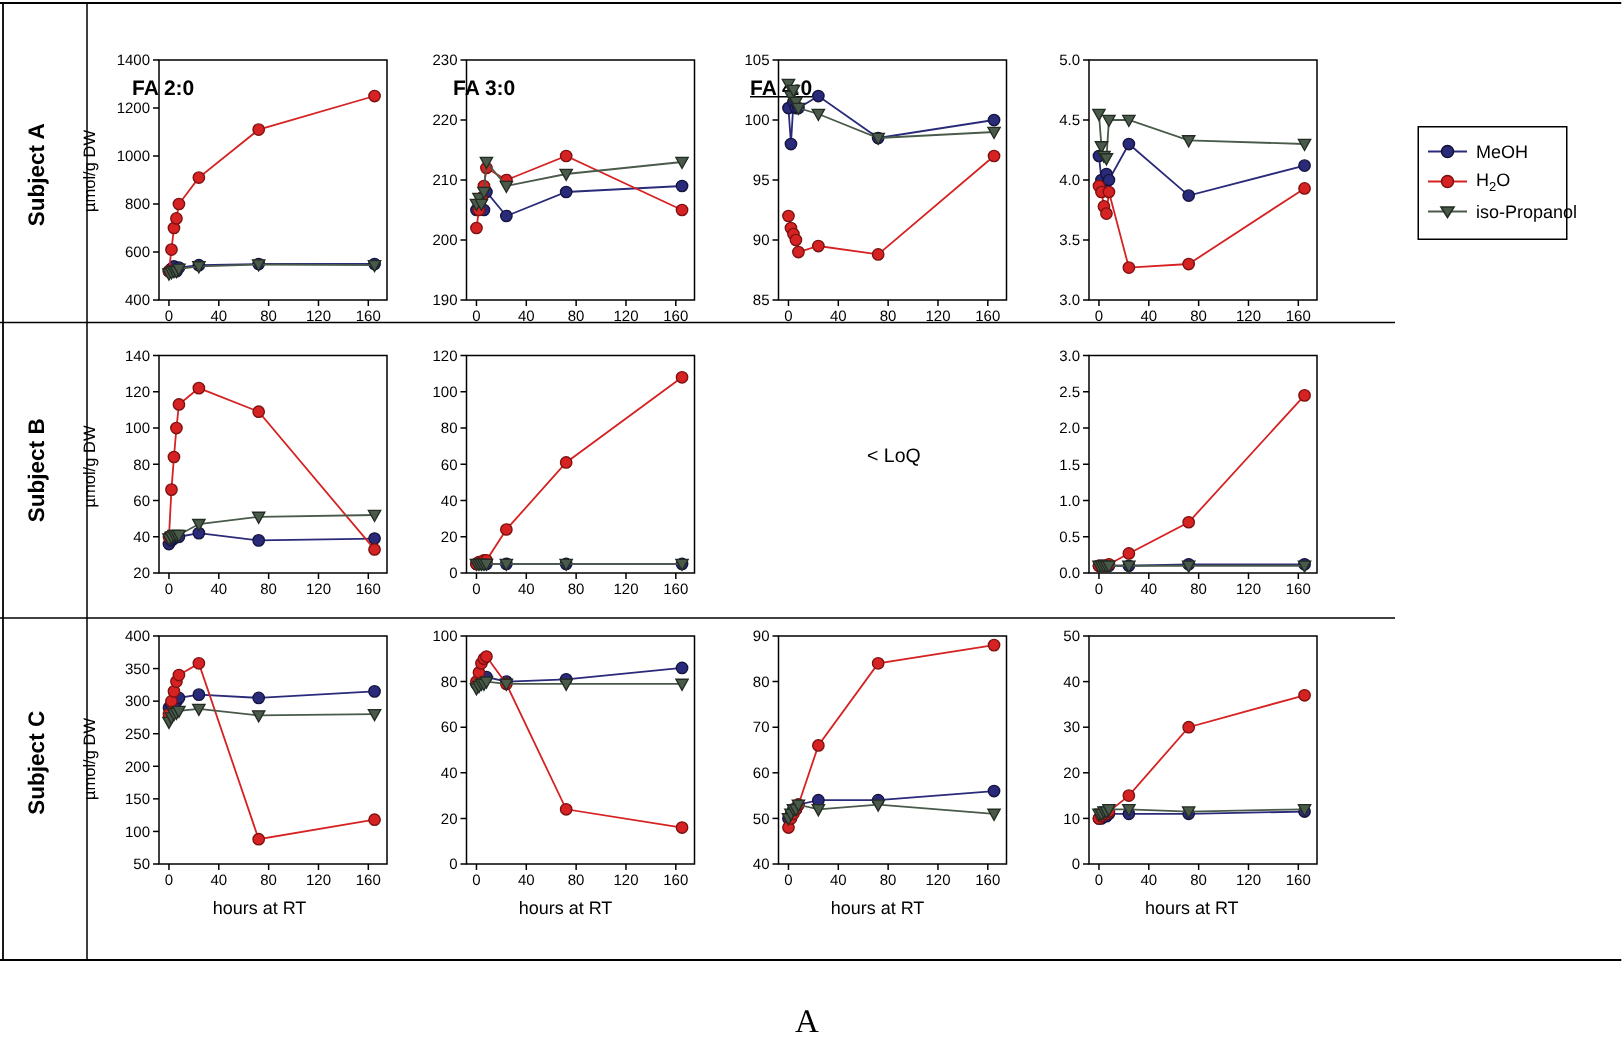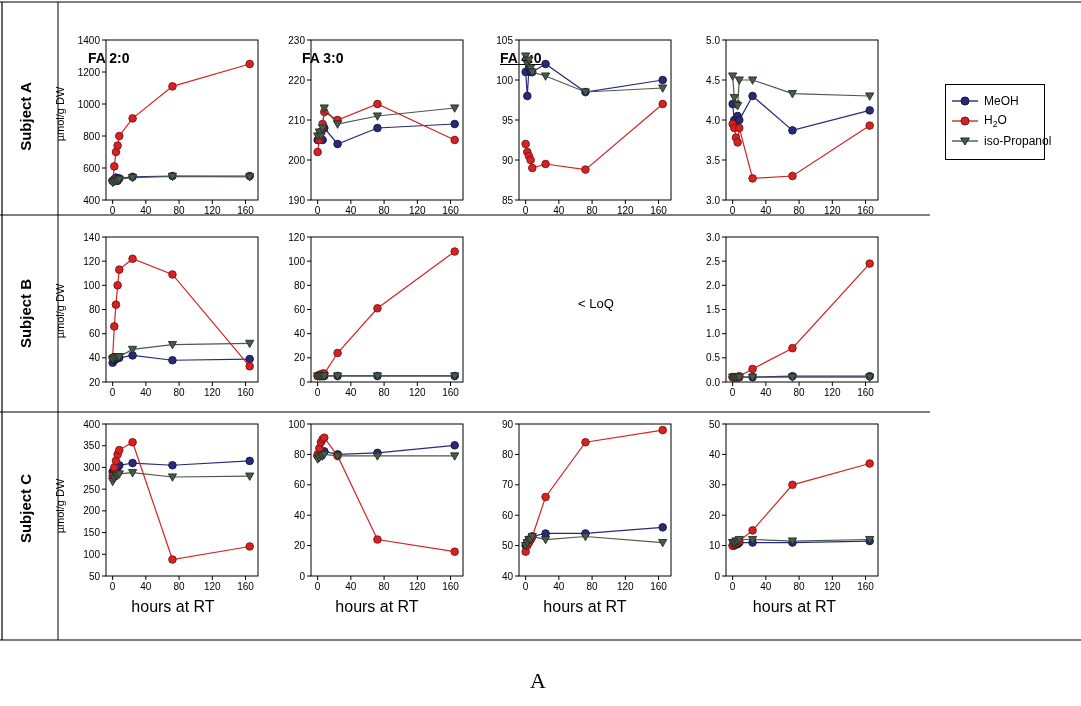--- a/index.html
+++ b/index.html
@@ -38,21 +38,21 @@
   }
   .axis-ylabel {
     position: absolute;
     font-size: 11px;
     color: #000;
     white-space: nowrap;
     text-align: center;
   }
   .axis-xlabel {
     position: absolute;
-    font-size: 16px;
+    font-size: 12px;
     color: #000;
     white-space: nowrap;
     text-align: center;
   }
   .panel {
     position: absolute;
   }
   .panel svg {
     display: block;
   }

